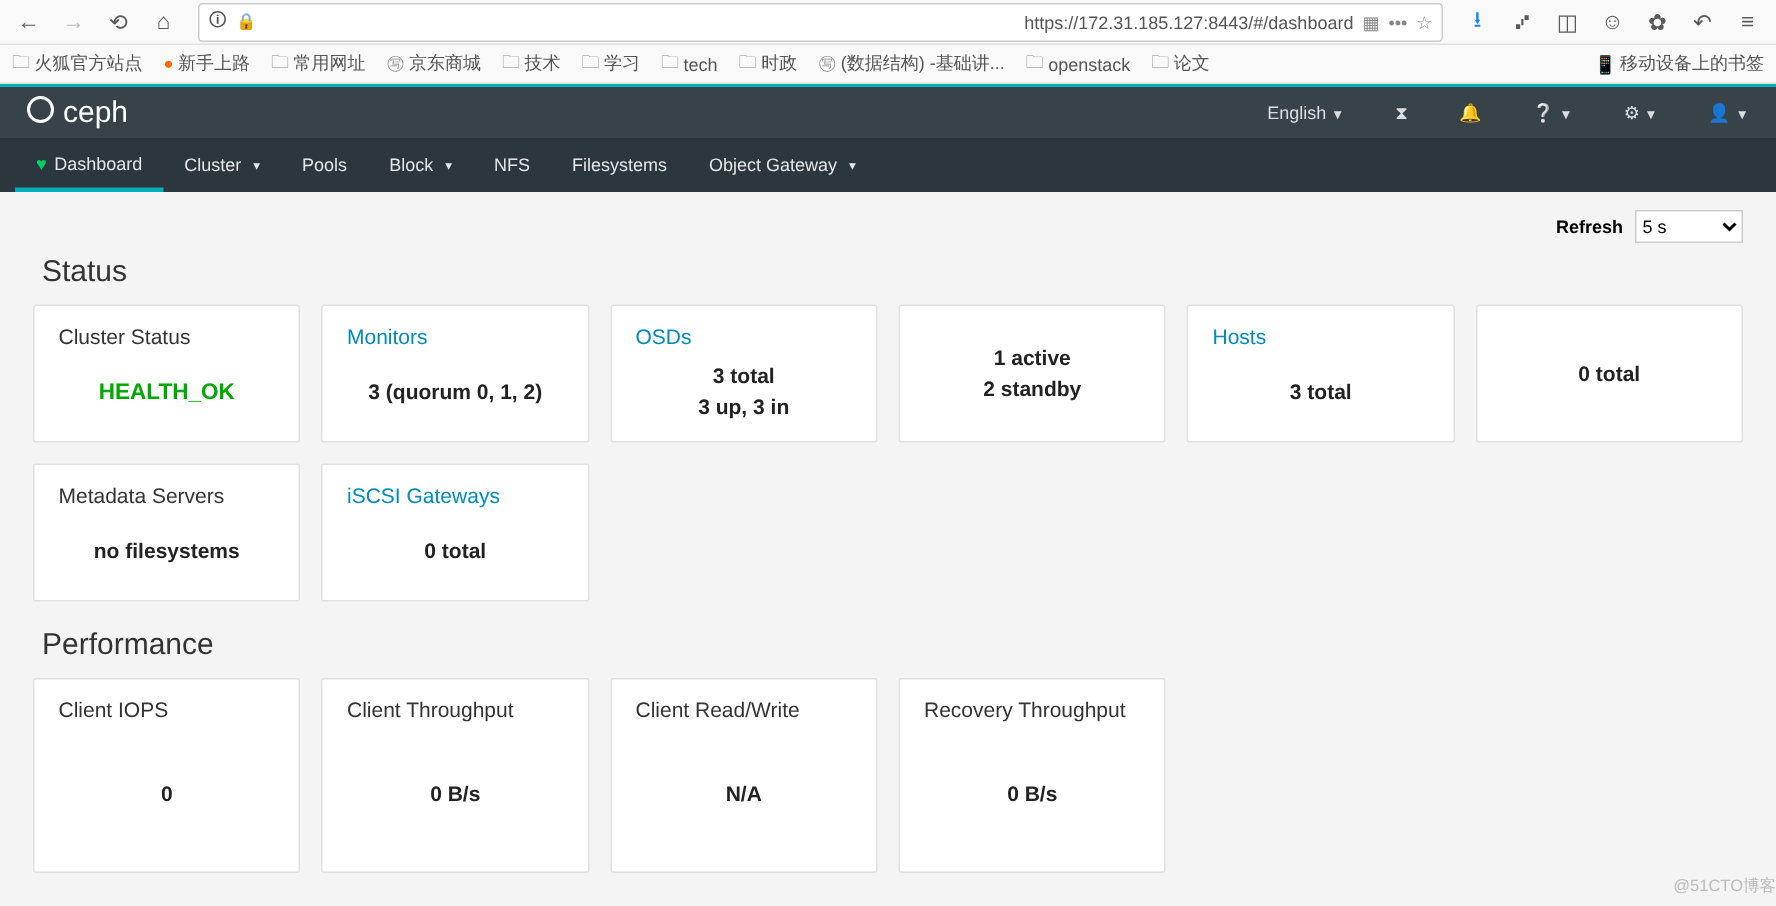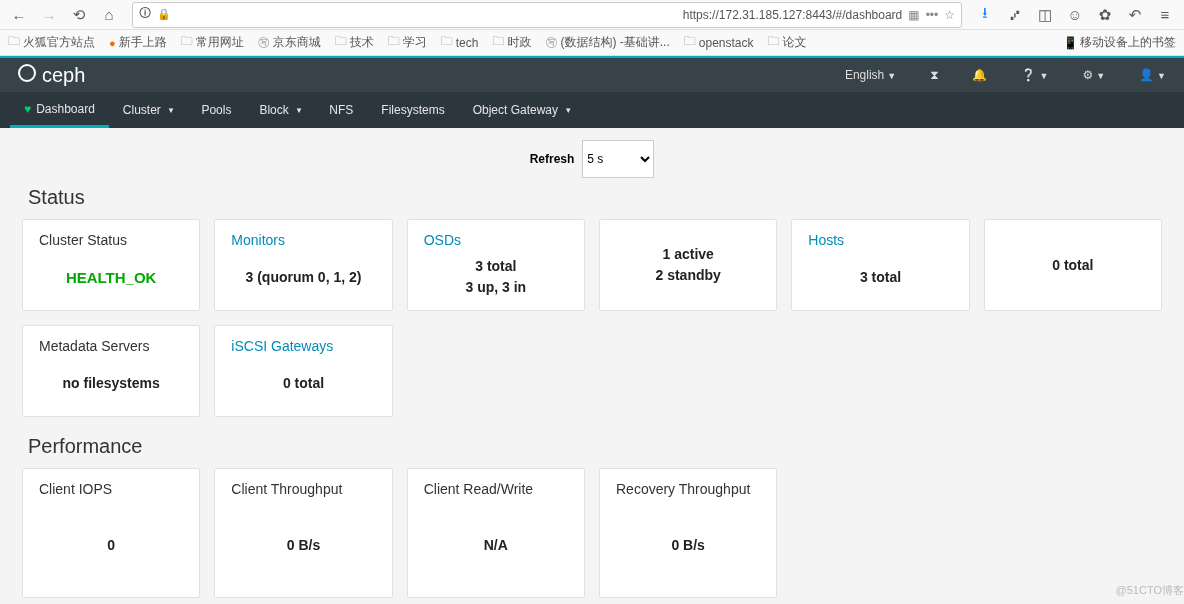--- a/index.html
+++ b/index.html
@@ -29,22 +29,22 @@
 .topright { display:flex; gap:34px; align-items:center; color:#ddd; font-size:12px;}
 .topright .item { position:relative; cursor:pointer;}
 .caret { font-size:9px; margin-left:3px;}
 
 .nav { background:#2b363d; height:36px; display:flex; align-items:center; padding:0 10px;}
 .nav .tab { color:#e6e6e6; font-size:12px; padding:0 14px; height:36px; display:flex; align-items:center; cursor:pointer; gap:5px;}
 .nav .tab.active { border-bottom:3px solid #00afba;}
 .nav .heart { color:#00d26a; font-size:12px;}
 
 .body { padding:12px 22px; background:#f4f4f4; height:calc(604px - 30px - 26px - 36px - 36px); overflow:auto;}
-.refreshrow { display:flex; justify-content:center; align-items:center; gap:8px; font-size:12px; margin-bottom:8px;}
-.refreshrow select { font-size:12px; height:38px; width:72px; border:1px solid #ccc; background:#fff;}
+.refreshrow { display:flex; justify-content:flex-end; align-items:center; gap:8px; font-size:12px; margin-bottom:8px;}
+.refreshrow select { font-size:12px; height:22px; width:72px; border:1px solid #ccc; background:#fff;}
 
 h2.sec { font-size:20px; font-weight:400; color:#333; margin:6px 0 10px 6px;}
 .grid { display:grid; grid-template-columns:repeat(6,1fr); gap:14px; margin-bottom:18px;}
 .card { background:#fff; border:1px solid #e1e1e1; border-radius:2px; padding:12px 16px; min-height:92px; display:flex; flex-direction:column;}
 .card .title { font-size:14px; margin-bottom:8px; color:#333;}
 .card .title.link { color:#008cba; cursor:pointer;}
 .card .val { flex:1; display:flex; flex-direction:column; align-items:center; justify-content:center; font-size:14px; font-weight:700; color:#222;}
 .card .val.green { color:#0a0; font-weight:700; font-size:15px;}
 .card .val .l { line-height:1.5;}
 

